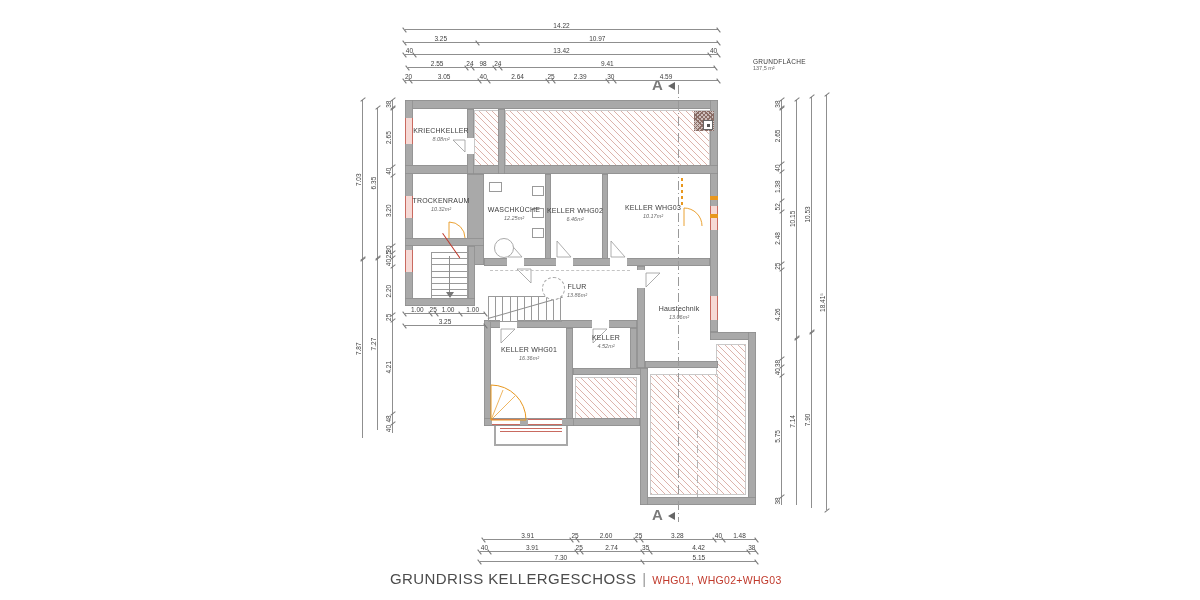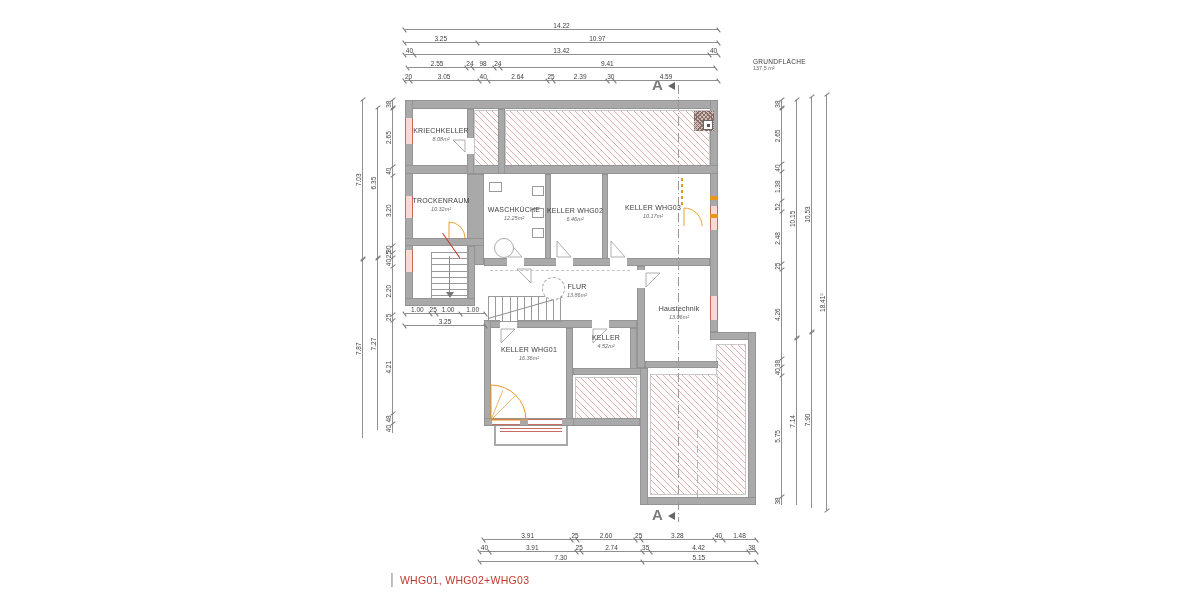--- a/index.html
+++ b/index.html
@@ -334,17 +334,18 @@
   <div class="dim-chain" style="left:405px;top:316px;width:80px;">
       <span class="dim-v" style="flex-grow: 3.25;">3.25</span>
     </div>
 
   <div class="legend" style="left:753px;top:58px;">
     <div class="l1">GRUNDFLÄCHE</div>
     <div class="l2">137,5 m²</div>
   </div>
 
   <div class="title" style="left:390px;top:570px;">
+    <span class="t-main">GRUNDRISS KELLERGESCHOSS</span>
     <span class="t-sep">|</span>
     <span class="t-apt">WHG01, WHG02+WHG03</span>
   </div>
 
 </div>
 
 </body></html>

